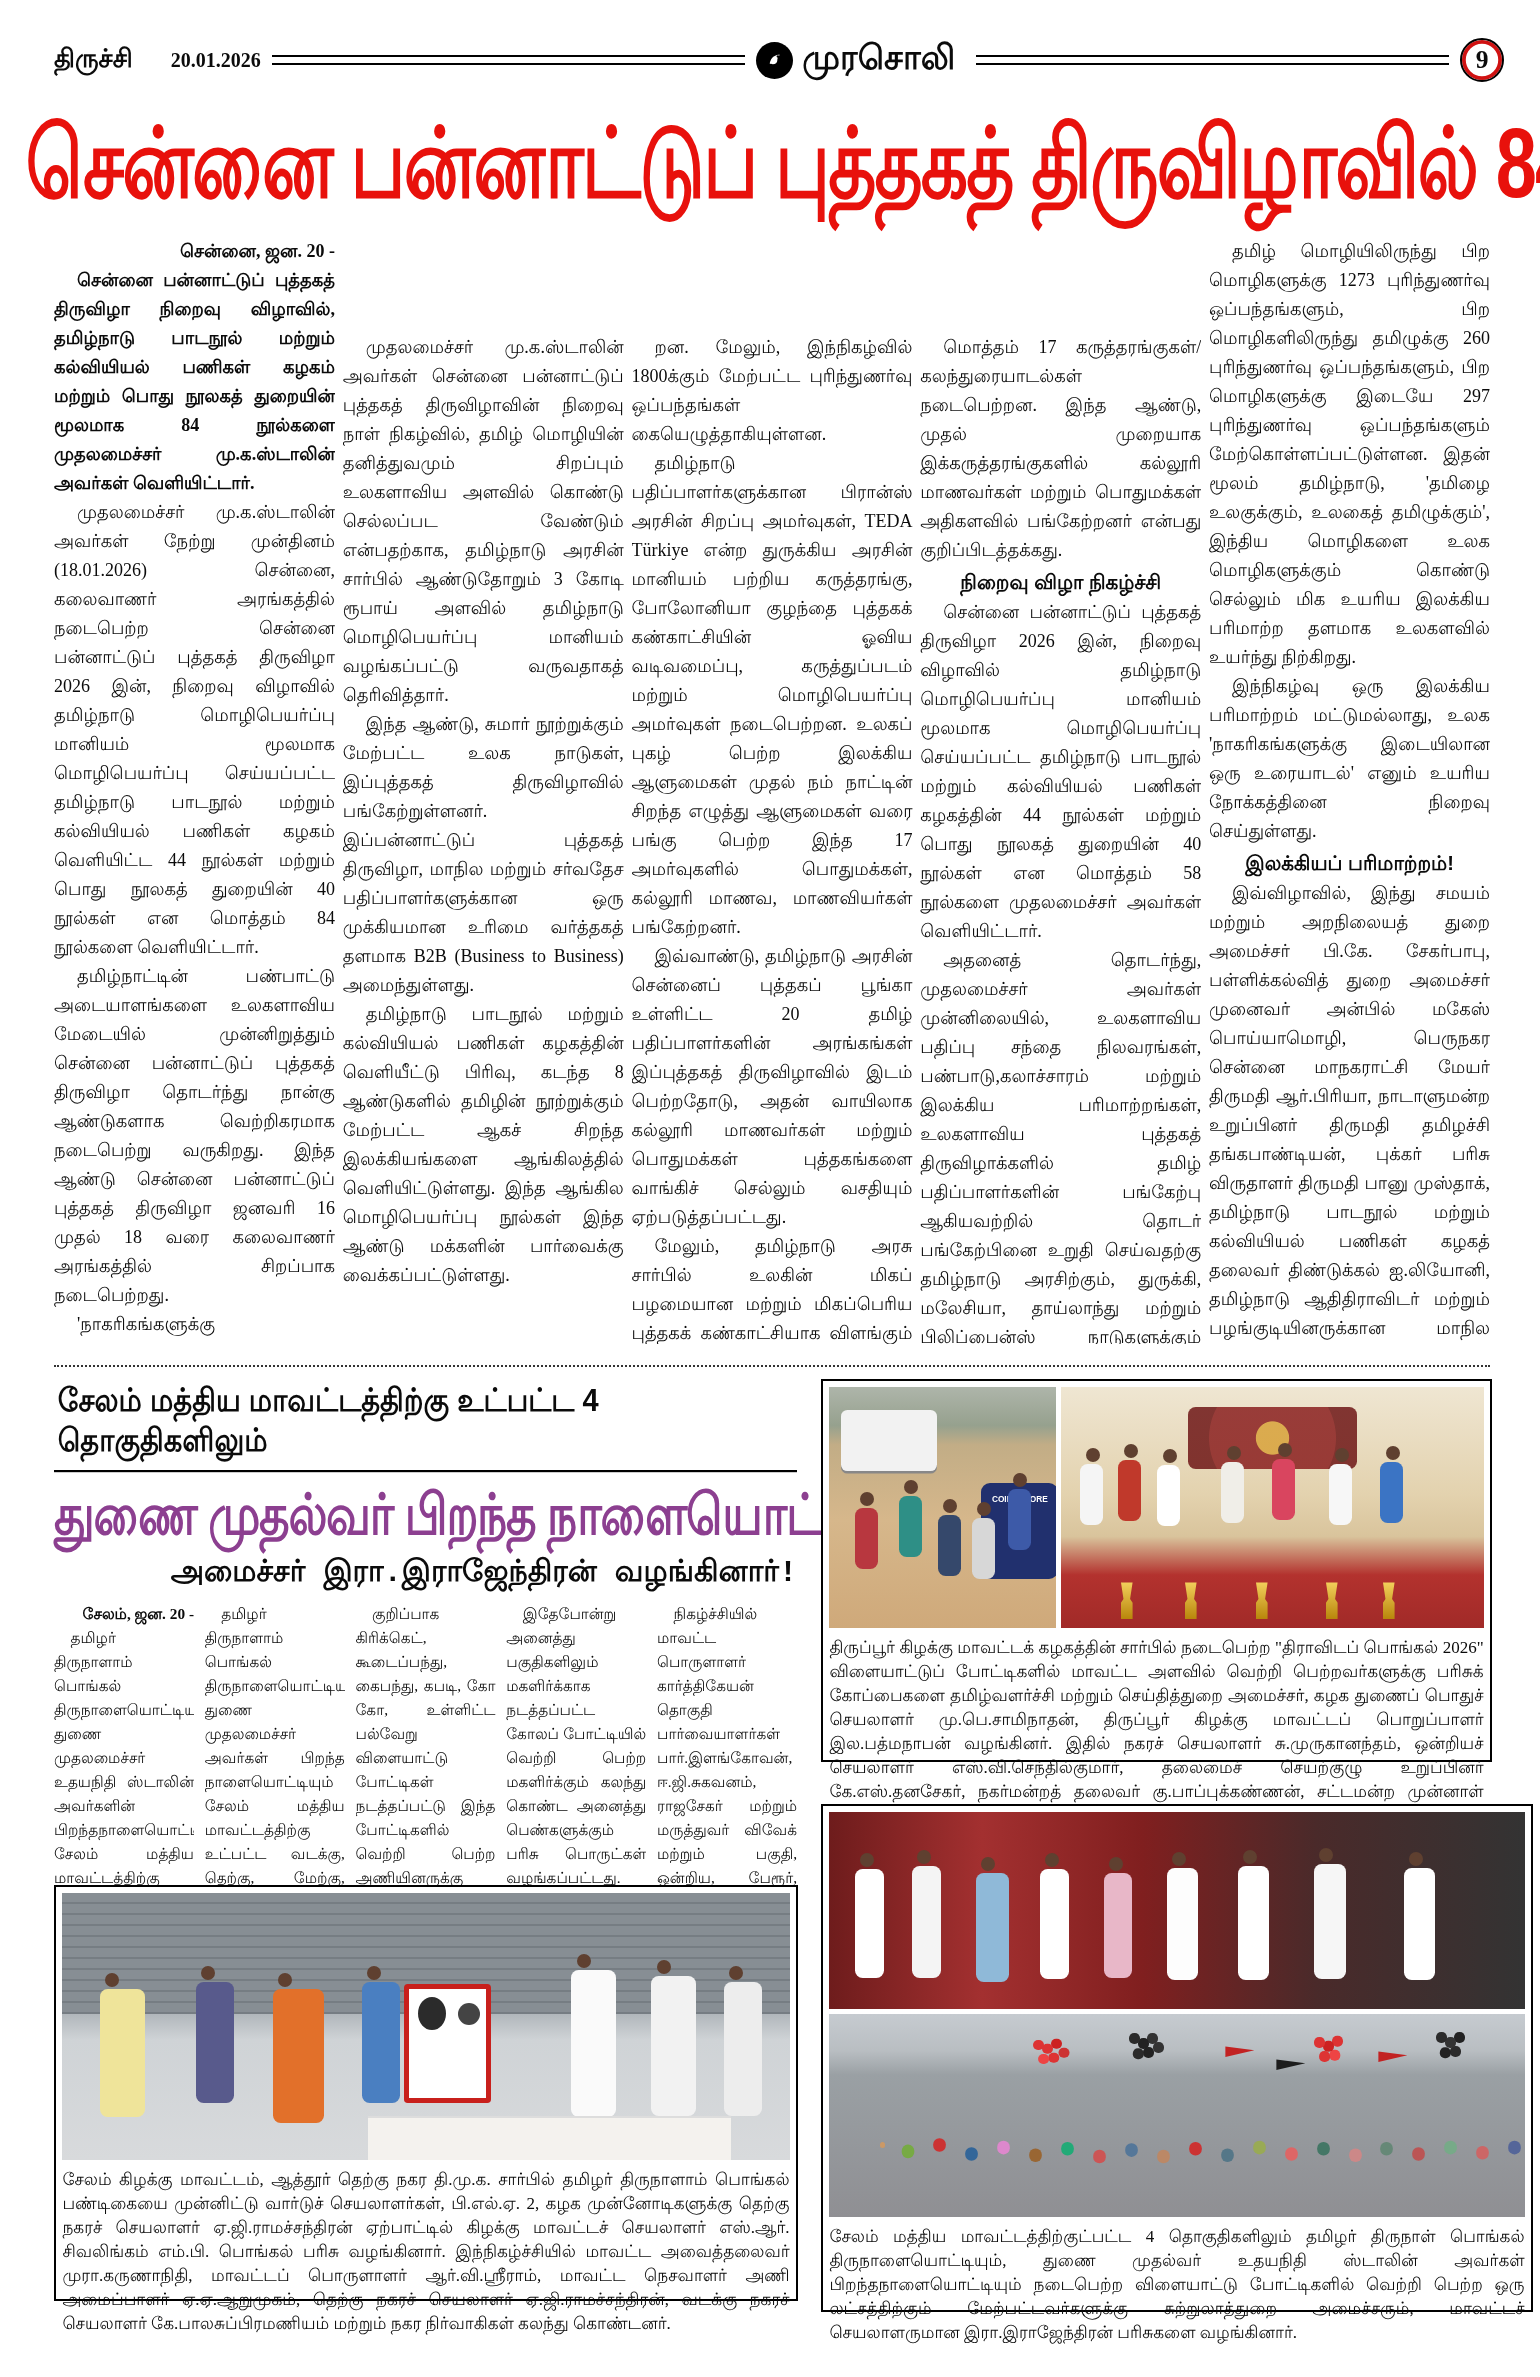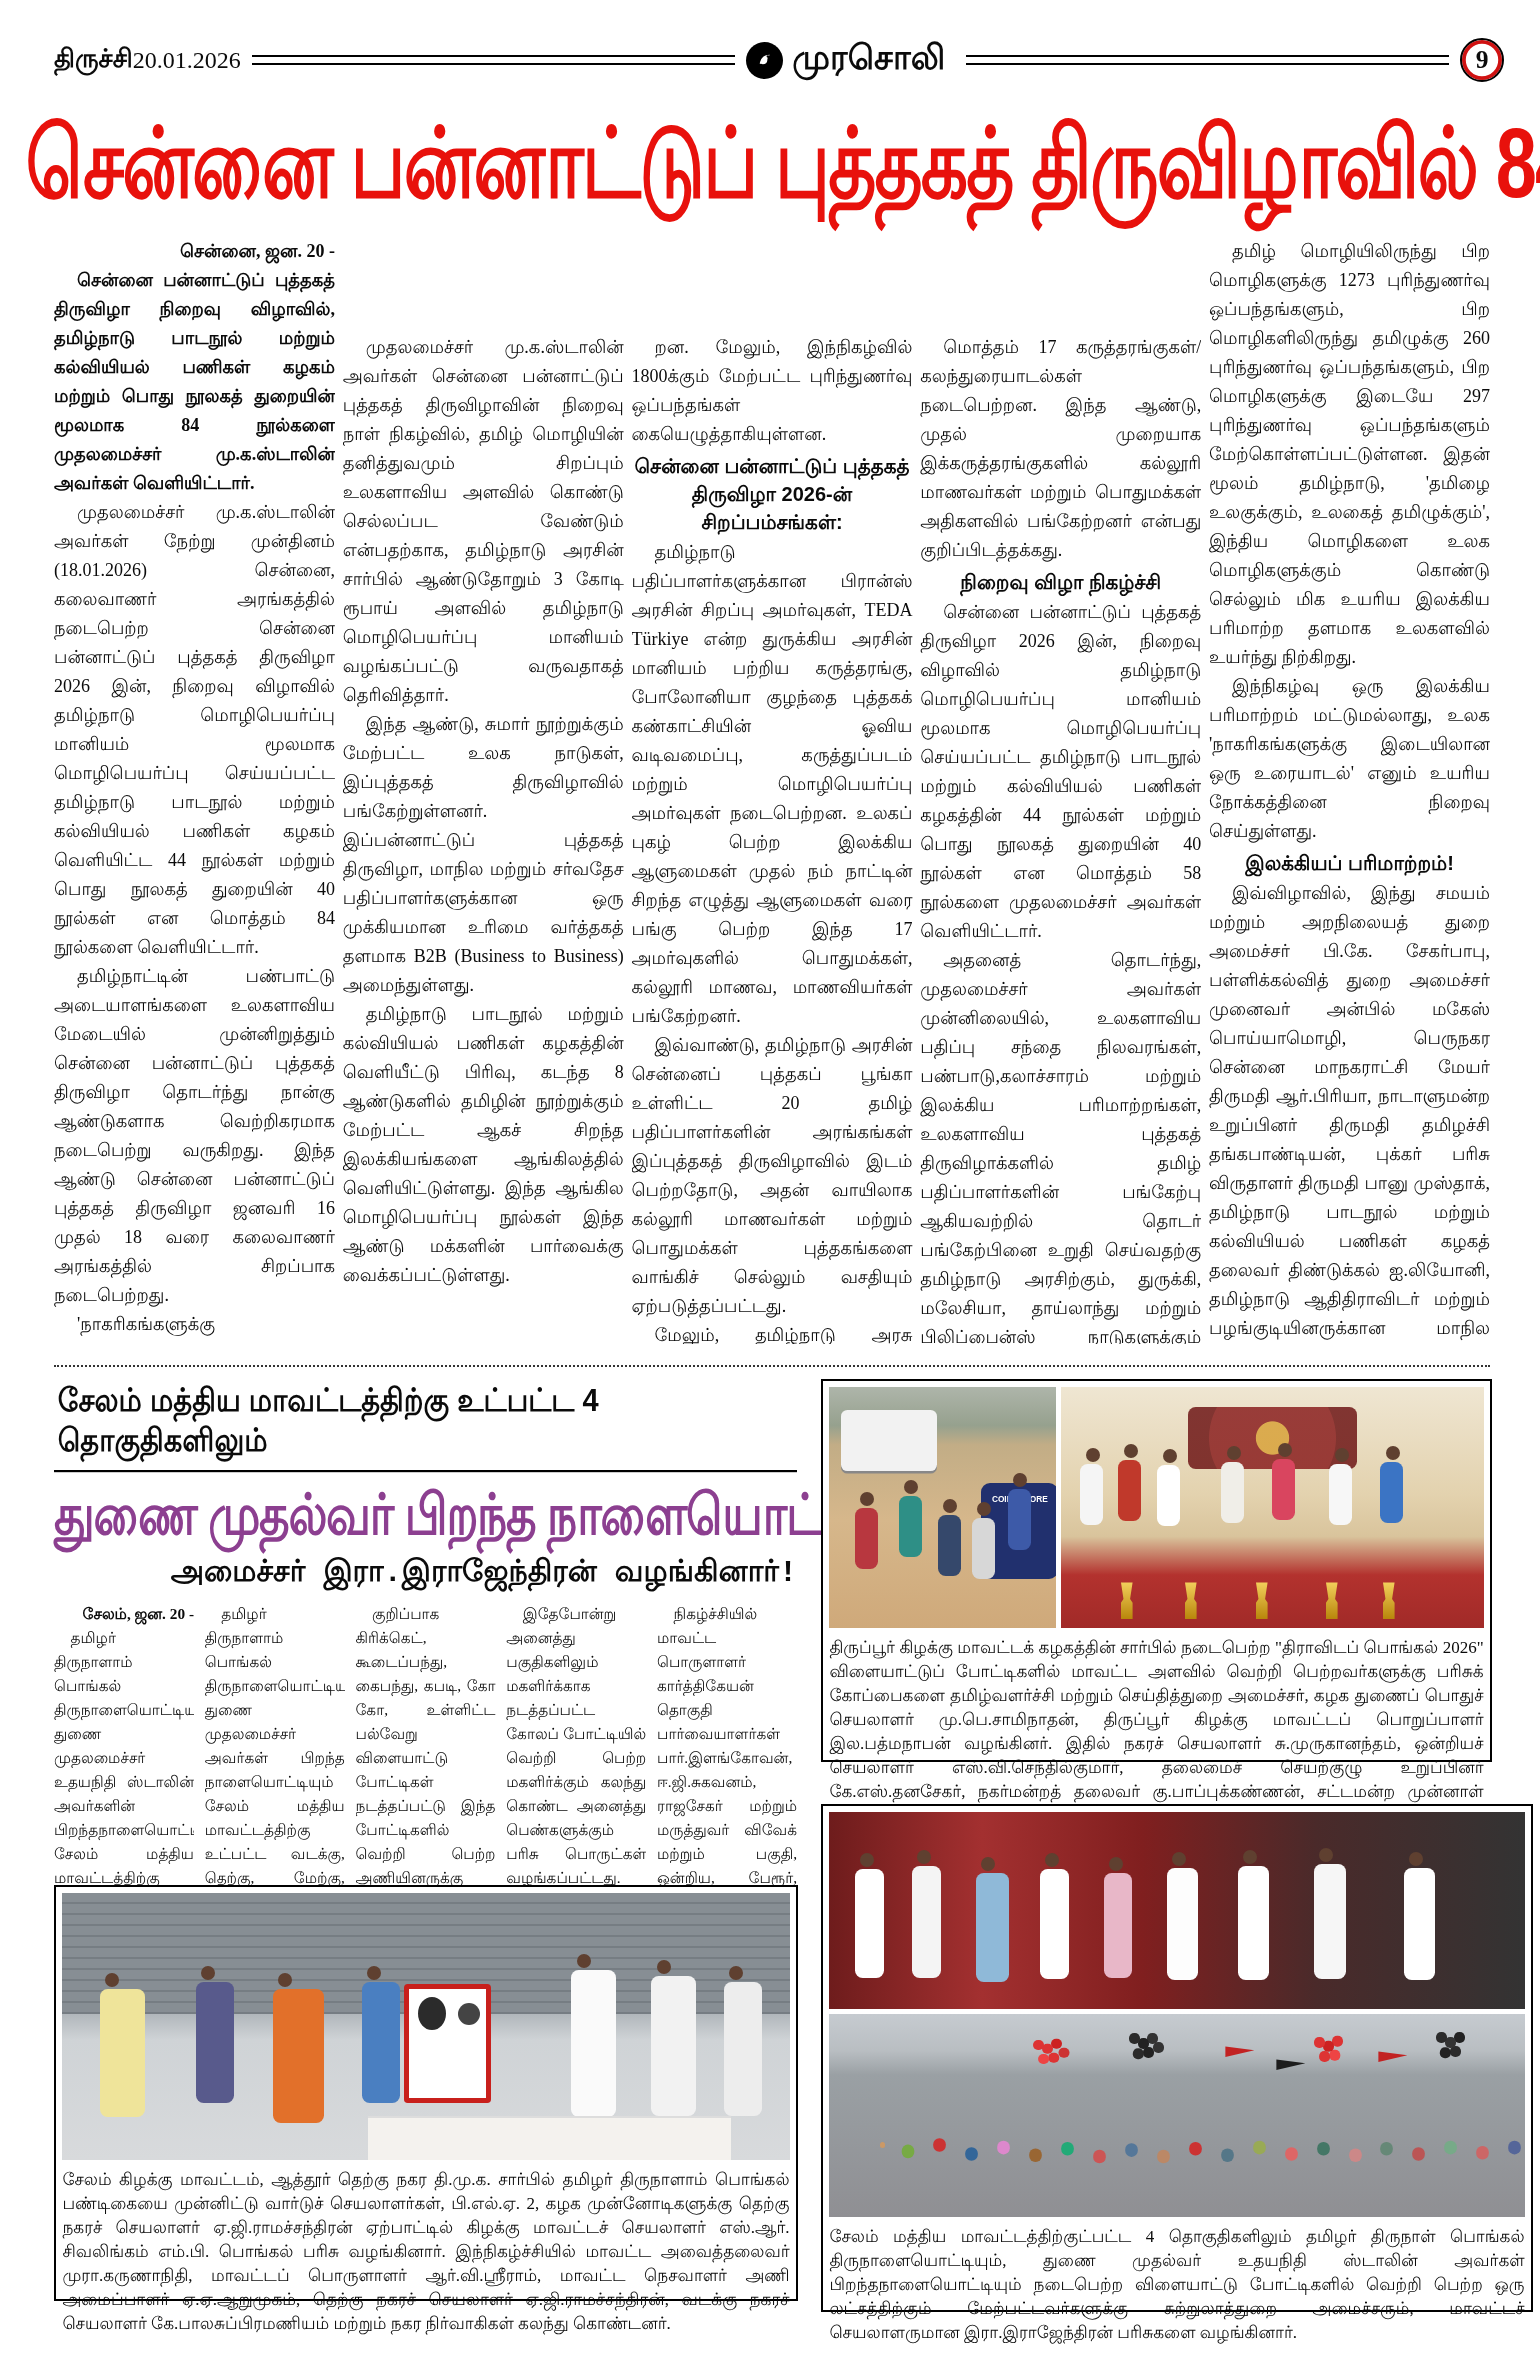--- a/index.html
+++ b/index.html
@@ -1,21 +1,21 @@
 <!DOCTYPE html>
 <html style="font-size:10.2px"><head>
 <meta charset="utf-8">
 <style>
   html,body{margin:0;padding:0;background:#e9e9e9;}
   .page{position:relative;width:1541px;height:2377px;background:#fff;overflow:hidden;
         font-family:"Liberation Serif",serif;color:#0b0b0b;}
   
   .hdr{position:absolute;left:54px;right:37px;top:37px;height:46px;display:flex;align-items:center;}
   .hdr .edition{font-weight:bold;font-size:25.5px;}
-  .hdr .date{font-weight:normal;font-size:24px;}
+  .hdr .date{font-weight:bold;font-size:20px;margin-left:38px;}
   .rule{flex:1;height:5.7px;border-top:2.6px solid #000;border-bottom:2.6px solid #000;margin:0 11.5px;}
   .logo{width:37px;height:37px;border-radius:50%;background:#000;display:flex;align-items:center;justify-content:center;flex:none;}
   .logo svg{width:25.5px;height:25.5px;}
   .masthead{font-weight:bold;font-size:34px;margin:0 9px;font-family:"Liberation Sans",sans-serif;}
   .pagenum{width:40px;height:40px;border:2.6px solid #000;border-radius:50%;box-shadow:inset 0 0 0 3.8px #d01212;
            display:flex;align-items:center;justify-content:center;font-weight:bold;font-size:25.5px;flex:none;background:#fff;}
   
   .headline{position:absolute;left:25.5px;right:25.5px;top:107px;text-align:center;color:#e8110c;
             font-family:"Liberation Sans",sans-serif;font-weight:bold;font-size:74px;letter-spacing:-1.9px;
             transform:scaleY(1.32);transform-origin:top center;white-space:nowrap;}
@@ -110,21 +110,20 @@
           <p>தமிழ்நாட்டின் பண்பாட்டு அடையாளங்களை உலகளாவிய மேடையில் முன்னிறுத்தும் சென்னை பன்னாட்டுப் புத்தகத் திருவிழா தொடர்ந்து நான்கு ஆண்டுகளாக வெற்றிகரமாக நடைபெற்று வருகிறது. இந்த ஆண்டு சென்னை பன்னாட்டுப் புத்தகத் திருவிழா ஜனவரி 16 முதல் 18 வரை கலைவாணர் அரங்கத்தில் சிறப்பாக நடைபெற்றது.</p>
           <p>'நாகரிகங்களுக்கு இடையேயான ஒரு உரையாடல்' (A Conversation between Civilisations) என்ற உயரிய நோக்கத்தோடு கொண்டாடப்படும் சென்னை பன்னாட்டுப் புத்தகத் திருவிழா, குறுகிய காலத்திலேயே உலகளாவிய அளவில் முக்கியத்துவம் பெற்ற இலக்கிய மேடையாக வளர்ச்சி பெற்றுள்ளது.</p>
         </div>
         <div class="col">
           <p>முதலமைச்சர் மு.க.ஸ்டாலின் அவர்கள் சென்னை பன்னாட்டுப் புத்தகத் திருவிழாவின் நிறைவு நாள் நிகழ்வில், தமிழ் மொழியின் தனித்துவமும் சிறப்பும் உலகளாவிய அளவில் கொண்டு செல்லப்பட வேண்டும் என்பதற்காக, தமிழ்நாடு அரசின் சார்பில் ஆண்டுதோறும் 3 கோடி ரூபாய் அளவில் தமிழ்நாடு மொழிபெயர்ப்பு மானியம் வழங்கப்பட்டு வருவதாகத் தெரிவித்தார்.</p>
           <p>இந்த ஆண்டு, சுமார் நூற்றுக்கும் மேற்பட்ட உலக நாடுகள், இப்புத்தகத் திருவிழாவில் பங்கேற்றுள்ளனர். இப்பன்னாட்டுப் புத்தகத் திருவிழா, மாநில மற்றும் சர்வதேச பதிப்பாளர்களுக்கான ஒரு முக்கியமான உரிமை வர்த்தகத் தளமாக B2B (Business to Business) அமைந்துள்ளது.</p>
           <p>தமிழ்நாடு பாடநூல் மற்றும் கல்வியியல் பணிகள் கழகத்தின் வெளியீட்டு பிரிவு, கடந்த 8 ஆண்டுகளில் தமிழின் நூற்றுக்கும் மேற்பட்ட ஆகச் சிறந்த இலக்கியங்களை ஆங்கிலத்தில் வெளியிட்டுள்ளது. இந்த ஆங்கில மொழிபெயர்ப்பு நூல்கள் இந்த ஆண்டு மக்களின் பார்வைக்கு வைக்கப்பட்டுள்ளது.</p>
         </div>
         <div class="col">
           <p>றன. மேலும், இந்நிகழ்வில் 1800க்கும் மேற்பட்ட புரிந்துணர்வு ஒப்பந்தங்கள் கையெழுத்தாகியுள்ளன.</p>
-          <div class="subhead">சென்னை பன்னாட்டுப் புத்தகத் திருவிழா 2026-ன் சிறப்பம்சங்கள்:</div>
           <p>தமிழ்நாடு பதிப்பாளர்களுக்கான பிரான்ஸ் அரசின் சிறப்பு அமர்வுகள், TEDA Türkiye என்ற துருக்கிய அரசின் மானியம் பற்றிய கருத்தரங்கு, போலோனியா குழந்தை புத்தகக் கண்காட்சியின் ஓவிய வடிவமைப்பு, கருத்துப்படம் மற்றும் மொழிபெயர்ப்பு அமர்வுகள் நடைபெற்றன. உலகப் புகழ் பெற்ற இலக்கிய ஆளுமைகள் முதல் நம் நாட்டின் சிறந்த எழுத்து ஆளுமைகள் வரை பங்கு பெற்ற இந்த 17 அமர்வுகளில் பொதுமக்கள், கல்லூரி மாணவ, மாணவியர்கள் பங்கேற்றனர்.</p>
           <p>இவ்வாண்டு, தமிழ்நாடு அரசின் சென்னைப் புத்தகப் பூங்கா உள்ளிட்ட 20 தமிழ் பதிப்பாளர்களின் அரங்கங்கள் இப்புத்தகத் திருவிழாவில் இடம் பெற்றதோடு, அதன் வாயிலாக கல்லூரி மாணவர்கள் மற்றும் பொதுமக்கள் புத்தகங்களை வாங்கிச் செல்லும் வசதியும் ஏற்படுத்தப்பட்டது.</p>
           <p>மேலும், தமிழ்நாடு அரசு சார்பில் உலகின் மிகப் பழமையான மற்றும் மிகப்பெரிய புத்தகக் கண்காட்சியாக விளங்கும் பிராங்க்பர்ட் புத்தகக் கண்காட்சியின் (Frankfurt Book Fair) ஒருங்கிணைப்பாளர்களை மதிப்புறு விருந்தினராக (Guest of Honour) வரவேற்று சிறப்பிக்கப்பட்டது. இது சென்னை பன்னாட்டுப் புத்தகத் திருவிழாவின் சர்வதேச முக்கியத்துவத்தை மேலும் உயர்த்தும் வரலாற்றுச் சிறப்புமிக்க நிகழ்ச்சியாக அமைந்தது.</p>
         </div>
         <div class="col">
           <p>மொத்தம் 17 கருத்தரங்குகள்/ கலந்துரையாடல்கள் நடைபெற்றன. இந்த ஆண்டு, முதல் முறையாக இக்கருத்தரங்குகளில் கல்லூரி மாணவர்கள் மற்றும் பொதுமக்கள் அதிகளவில் பங்கேற்றனர் என்பது குறிப்பிடத்தக்கது.</p>
           <div class="subhead">நிறைவு விழா நிகழ்ச்சி</div>
           <p>சென்னை பன்னாட்டுப் புத்தகத் திருவிழா 2026 இன், நிறைவு விழாவில் தமிழ்நாடு மொழிபெயர்ப்பு மானியம் மூலமாக மொழிபெயர்ப்பு செய்யப்பட்ட தமிழ்நாடு பாடநூல் மற்றும் கல்வியியல் பணிகள் கழகத்தின் 44 நூல்கள் மற்றும் பொது நூலகத் துறையின் 40 நூல்கள் என மொத்தம் 58 நூல்களை முதலமைச்சர் அவர்கள் வெளியிட்டார்.</p>
           <p>அதனைத் தொடர்ந்து, முதலமைச்சர் அவர்கள் முன்னிலையில், உலகளாவிய பதிப்பு சந்தை நிலவரங்கள், பண்பாடு,கலாச்சாரம் மற்றும் இலக்கிய பரிமாற்றங்கள், உலகளாவிய புத்தகத் திருவிழாக்களில் தமிழ் பதிப்பாளர்களின் பங்கேற்பு ஆகியவற்றில் தொடர் பங்கேற்பினை உறுதி செய்வதற்கு தமிழ்நாடு அரசிற்கும், துருக்கி, மலேசியா, தாய்லாந்து மற்றும் பிலிப்பைன்ஸ் நாடுகளுக்கும் இடையே புரிந்துணர்வு ஒப்பந்தங்கள் மேற்கொள்ளப்பட்டன.</p>
         </div>

